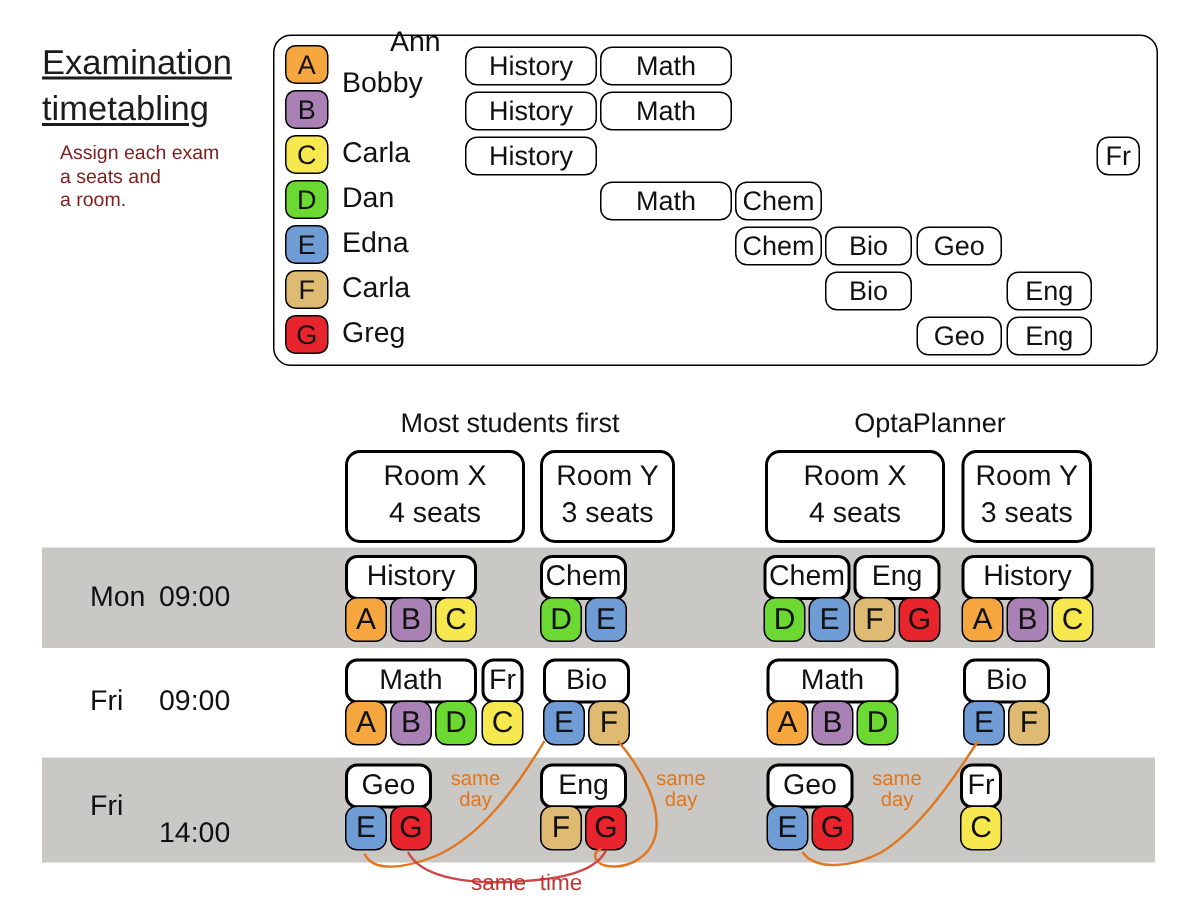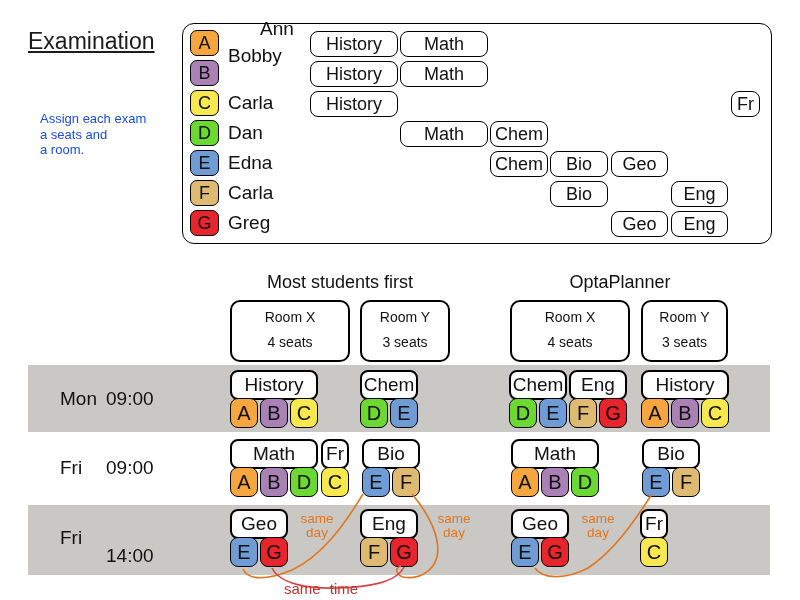--- a/index.html
+++ b/index.html
@@ -1,33 +1,33 @@
 <!DOCTYPE html>
 <html><head>
 <meta charset="utf-8">
 <style>
   html,body{margin:0;padding:0;background:#fff;}
   #canvas{position:relative;width:800px;height:600px;background:#fff;overflow:hidden;
           font-family:"Liberation Sans",sans-serif;color:#111;}
   
   .title{position:absolute;left:28px;top:26px;font-size:23px;line-height:31px;color:#1c1c1c;text-decoration:underline;}
-  .subtitle{position:absolute;left:40px;top:94px;font-size:13px;line-height:15.5px;color:#1d4ed8;margin-top:17px;}
+  .subtitle{position:absolute;left:40px;top:94px;font-size:13px;line-height:15.5px;color:#7f1d1d;}
   
   .panel{position:absolute;left:182px;top:23px;width:588px;height:219px;
          border:1.7px solid #000;border-radius:12px;background:#fff;}
   .badge{display:flex;align-items:center;justify-content:center;
          border:1.8px solid #000;border-radius:8px;background:#ccc;box-sizing:border-box;}
   .roster-badge{position:absolute;width:29px;height:26px;font-size:18px;border-radius:7px;}
   .roster-name{position:absolute;left:228px;font-size:19px;line-height:26px;}
   .slot{position:absolute;height:26px;border:1.7px solid #000;border-radius:8px;background:#fff;
         box-sizing:border-box;display:flex;align-items:center;justify-content:center;font-size:18px;}
   
   .col-header{position:absolute;top:272px;width:220px;text-align:center;font-size:18px;}
   .room{position:absolute;top:300px;height:62px;border:2px solid #000;border-radius:10px;
-        background:#fff;box-sizing:border-box;text-align:center;font-size:14px;line-height:25px;padding-top:3px;}
+        background:#fff;box-sizing:border-box;text-align:center;font-size:19px;line-height:25px;padding-top:3px;}
   
   .band{position:absolute;left:28px;width:742px;}
   .p-day{position:absolute;left:60px;font-size:19px;}
   .p-time{position:absolute;left:106px;font-size:19px;}
   
   .card{position:absolute;}
   .card-exam{border:2px solid #000;border-radius:8px;background:#fff;box-sizing:border-box;
              height:30px;display:flex;align-items:center;justify-content:center;font-size:19px;}
   .card-badges{display:flex;gap:2px;margin-top:-2px;}
   .card-badges .badge{width:28px;height:30px;font-size:20px;}
@@ -36,20 +36,21 @@
   .same-time{position:absolute;font-size:15px;word-spacing:5px;}
   svg.overlay{position:absolute;left:0;top:0;pointer-events:none;}
 </style>
 </head>
 <body>
 
 <div id="canvas">
 
   <div class="title">
     <div>Examination</div>
+    <div>timetabling</div>
   </div>
   <div class="subtitle">
     <div>Assign each exam</div>
     <div>a seats and</div>
     <div>a room.</div>
   </div>
 
   <div class="panel"></div>
 
   <div class="badge roster-badge" style="left: 190px; top: 30px; background: rgb(245, 166, 63);">A</div>
@@ -219,15 +220,15 @@
   <svg class="overlay" width="800" height="600" viewBox="0 0 800 600">
     <path d="M 363 494 C 345 524, 322 556, 292 570 C 268 580, 248 581, 243 569" fill="none" stroke-width="1.6" stroke="#E0761F"></path>
     <path d="M 412 494 C 429 514, 441 538, 437 557 C 433 572, 418 580, 403 577 C 395 574, 395 568, 401 566" fill="none" stroke-width="1.6" stroke="#E0761F"></path>
     <path d="M 272 568 C 280 584, 308 589, 338 588 C 368 587, 396 583, 404 567" fill="none" stroke-width="1.6" stroke="#D04545"></path>
     <path d="M 652 494 C 634 522, 613 552, 588 568 C 567 579, 543 580, 535 568" fill="none" stroke-width="1.6" stroke="#E0761F"></path>
   </svg>
 
   <div class="same-day" style="left: 293px; top: 512px; color: rgb(224, 118, 31);">same day</div>
   <div class="same-day" style="left: 430px; top: 512px; color: rgb(224, 118, 31);">same day</div>
   <div class="same-day" style="left: 574px; top: 512px; color: rgb(224, 118, 31);">same day</div>
-  <div class="same-time" style="left: 284px; top: 580px; color: rgb(194, 50, 50);">same time</div>
+  <div class="same-time" style="left: 314px; top: 580px; color: rgb(194, 50, 50);">same time</div>
 
 </div>
 
 </body></html>

